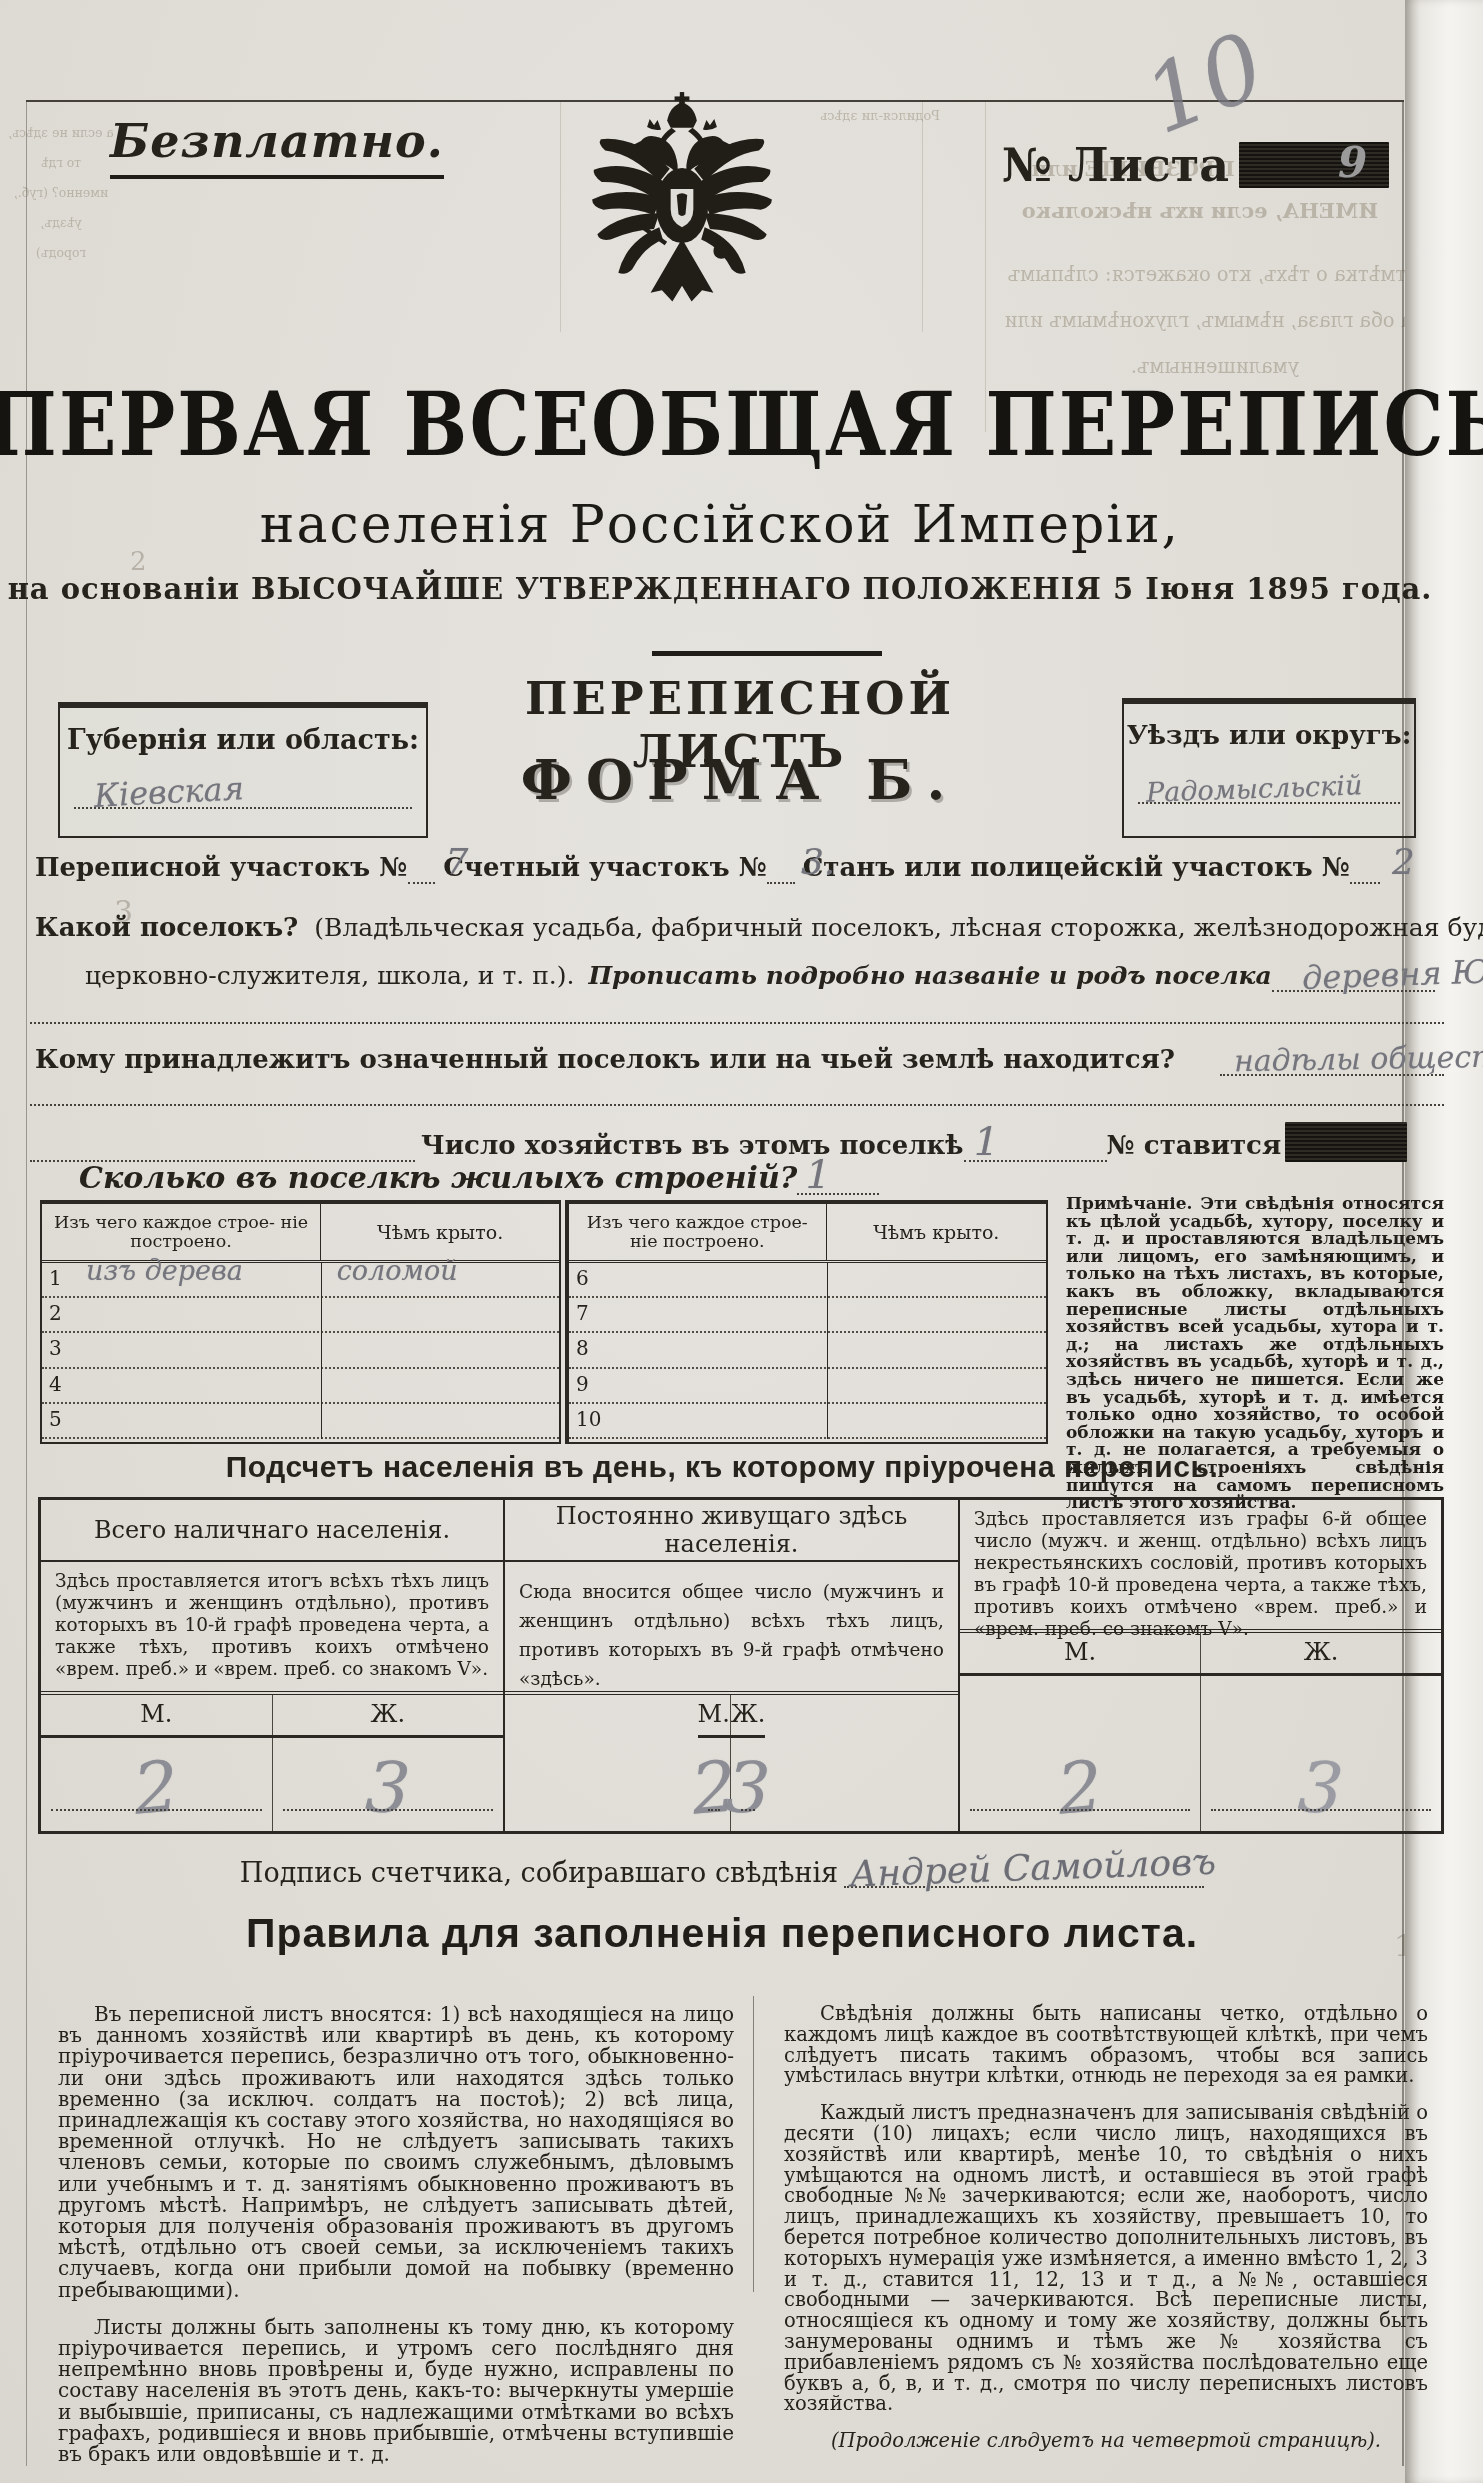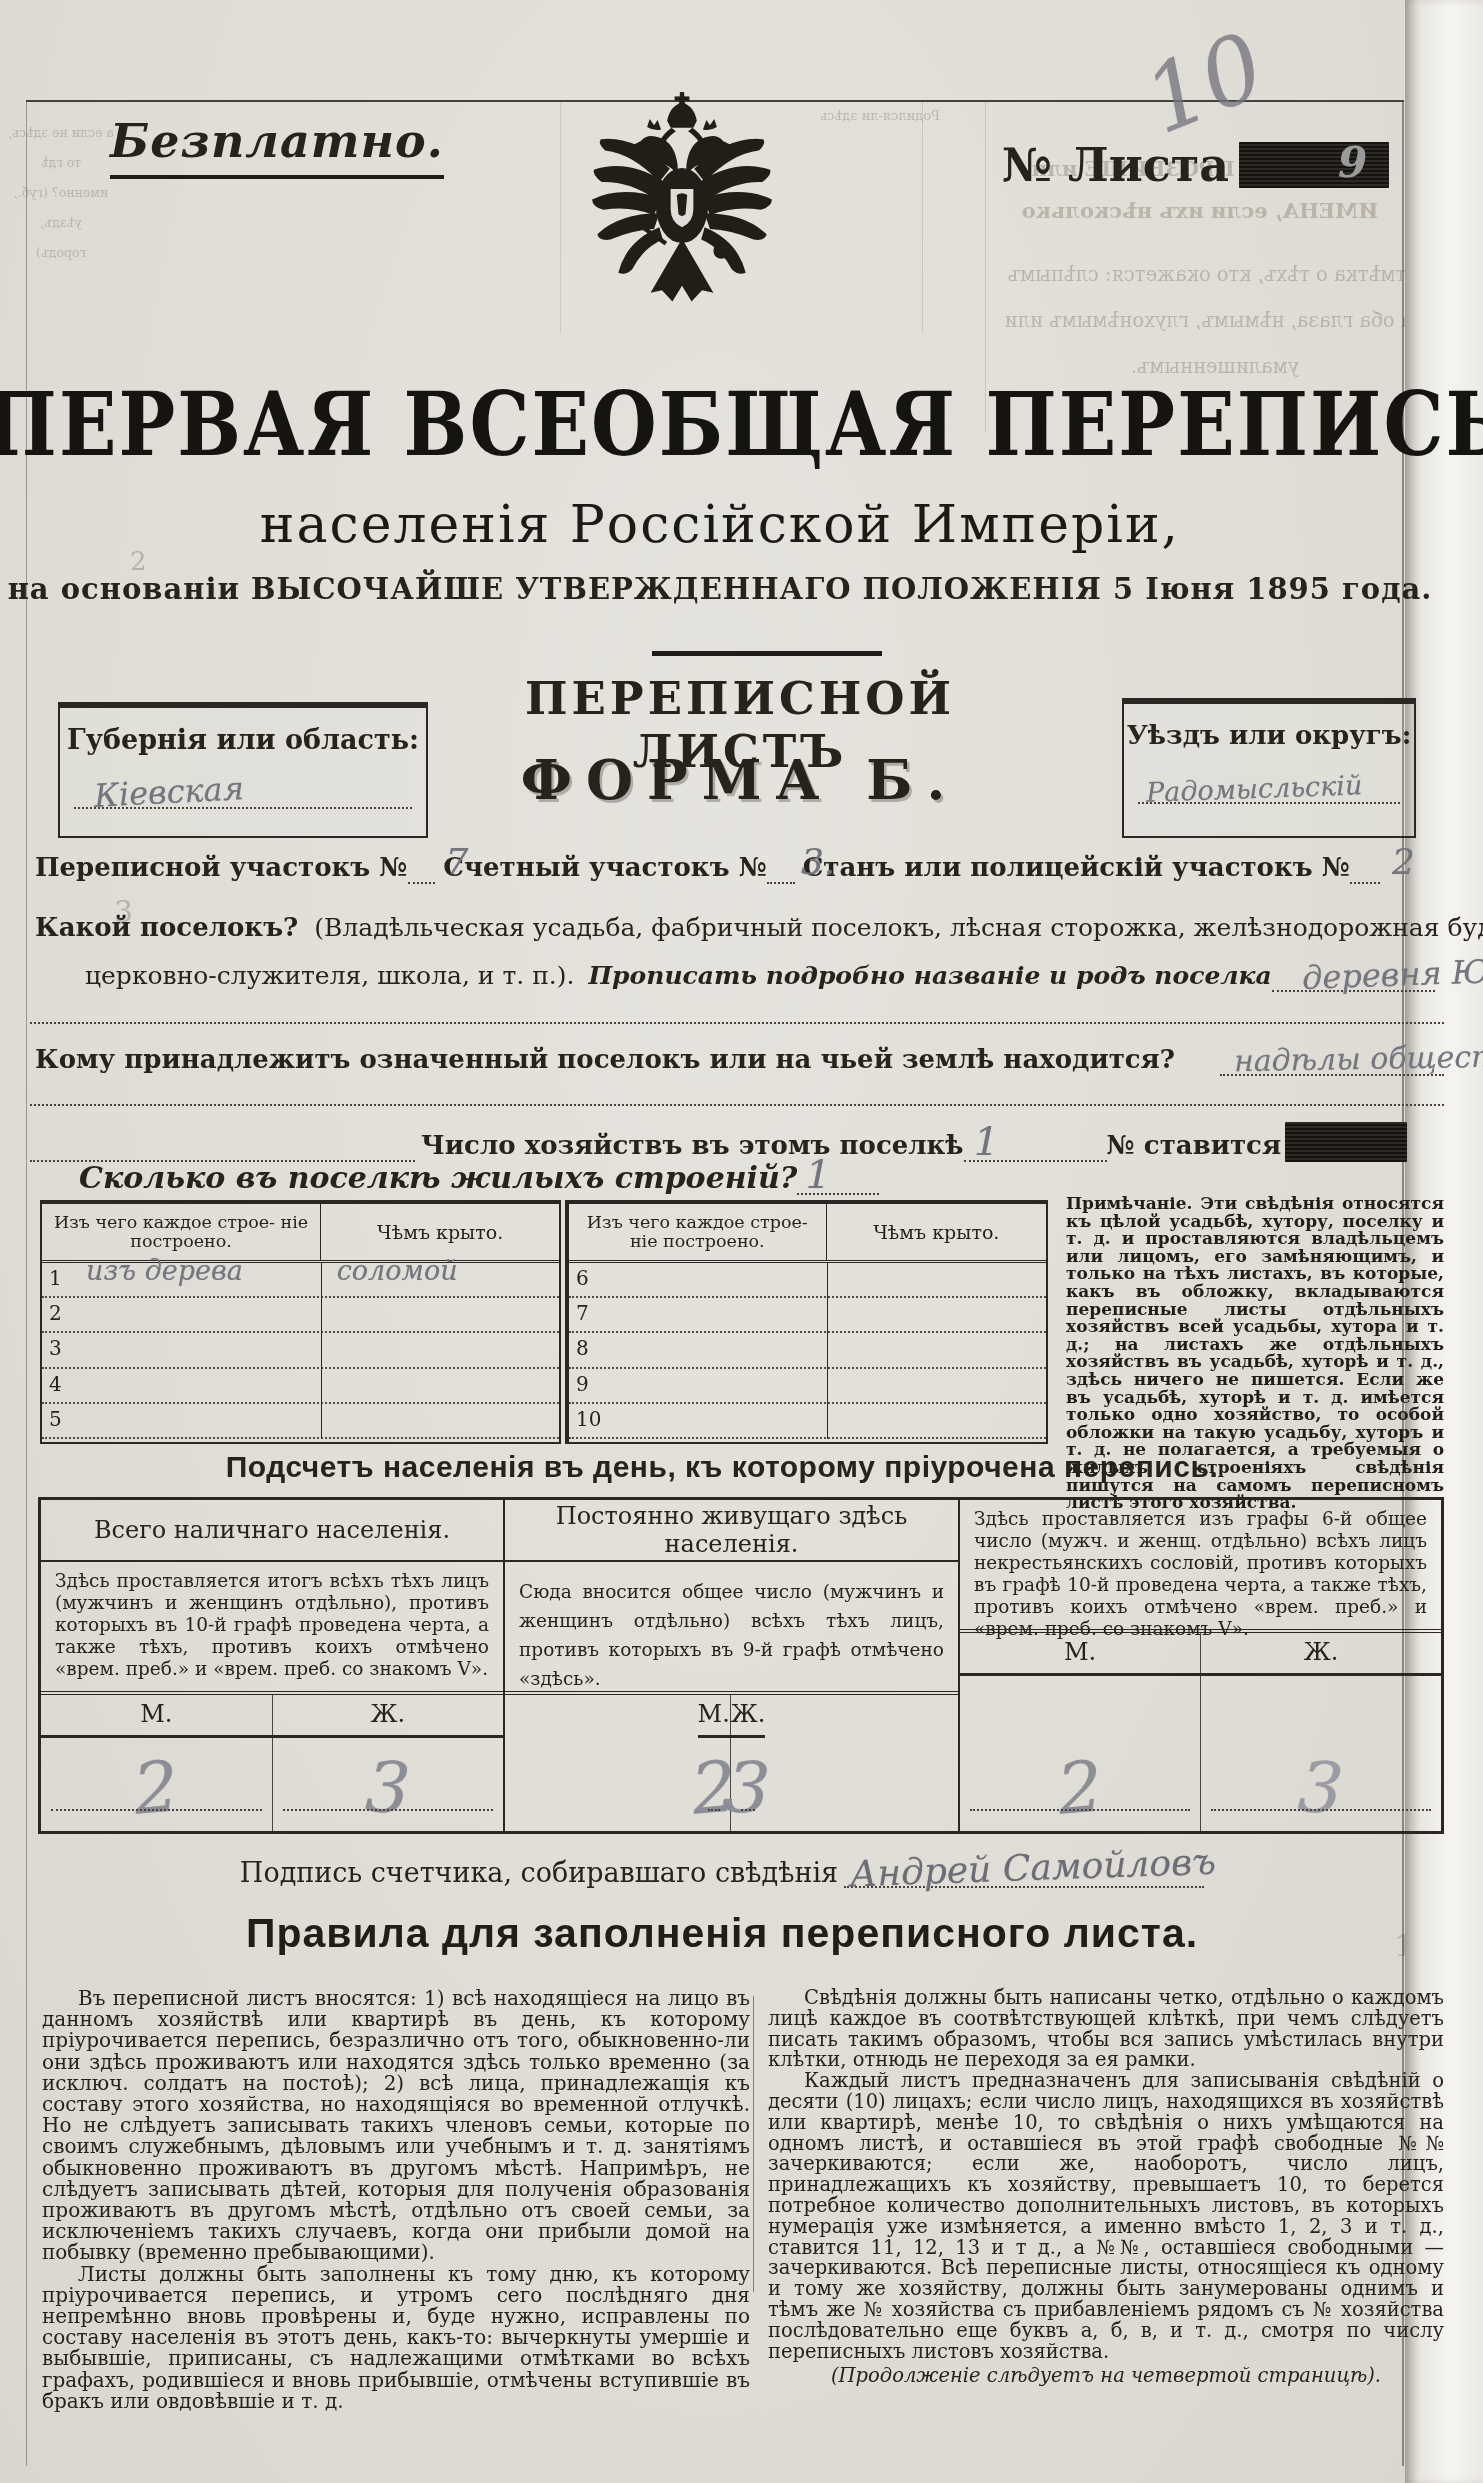--- a/index.html
+++ b/index.html
@@ -93,21 +93,21 @@
       font-size:70px;color:#8d8d96;}
   
   .sig{left:0;top:1846px;width:1444px;display:flex;justify-content:center;align-items:flex-end;}
   .sig .lab2{font-size:27px;}
   .sigslot{width:360px;border-bottom:2px dotted #45413a;position:relative;height:40px;margin-left:6px;}
   .sigslot .hand{position:absolute;left:6px;bottom:-2px;font-size:36px;color:#6d6d76;}
   
   .rhead{left:0;top:1910px;width:1444px;text-align:center;font-size:41px;font-weight:bold;
       font-family:"Liberation Sans","DejaVu Sans",sans-serif;letter-spacing:1px;color:#211e19;}
   .rcol{position:absolute;top:1988px;font-size:20px;line-height:21.2px;text-align:justify;color:#25221c;}
-  .rcol p{margin:0;text-indent:36px;}
+  .rcol p{margin:16px;text-indent:36px;}
   .rcol .cont{text-indent:0;text-align:center;font-style:italic;margin-top:4px;}
   .coldiv{left:753px;top:1996px;width:1px;height:296px;background:rgba(70,66,58,.6);}
   .mnum{position:absolute;color:#9d948a;opacity:.6;font-size:26px;}
 </style>
 </head>
 <body>
 
 <div class="sheet">
 
   <div class="bleed mirror" style="left:2px;top:118px;width:118px;font-size:12.5px;line-height:30px;text-align:center;">

